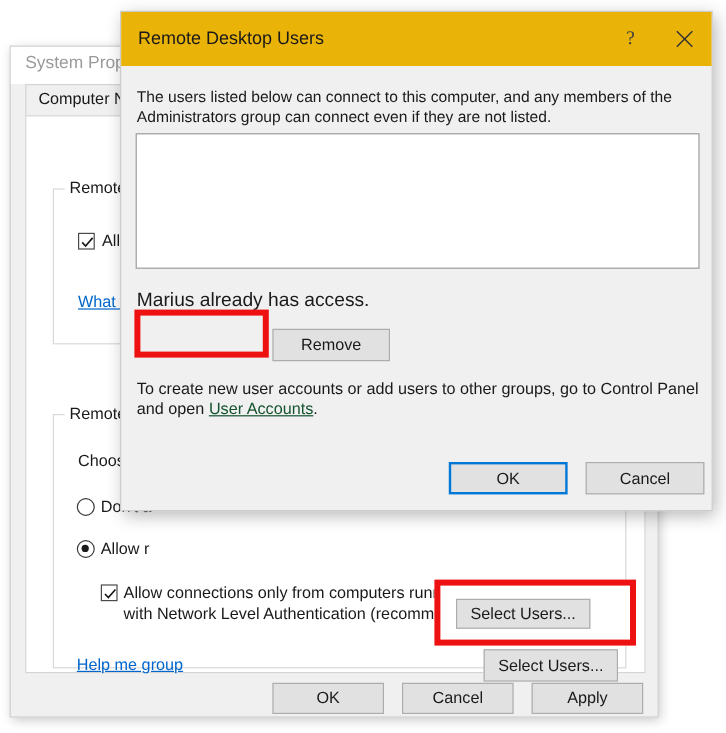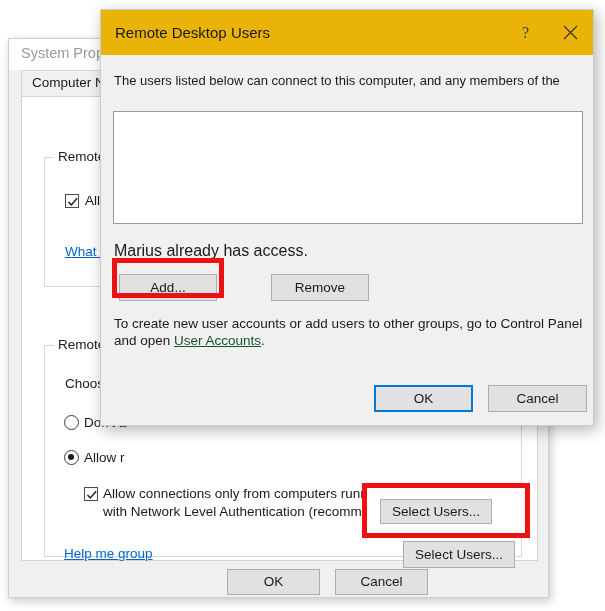--- a/index.html
+++ b/index.html
@@ -317,46 +317,47 @@
         <span class="field-text" style="left:58px; top:158px;">with Network Level Authentication (recommended)</span>
 
         <span class="link" style="left:19px; top:200px;">Help me group</span>
 
         <span class="btn" style="left:358px; top:195px; width:112px; height:27px;">Select Users...</span>
       </div>
     </div>
 
     <span class="btn sysprops-footer-btn" style="left:218px; top:530px;">OK</span>
     <span class="btn sysprops-footer-btn" style="left:326px; top:530px;">Cancel</span>
+    <span class="btn sysprops-footer-btn" style="left:434px; top:530px;">Apply</span>
   </div>
 
   <div class="rdu">
 
     <div class="rdu-titlebar">
       <div class="rdu-title">Remote Desktop Users</div>
       <div class="titlebtn" style="right:45px;">
         <span class="help-glyph">?</span>
       </div>
       <div class="titlebtn" style="right:0;">
         <svg width="15" height="15" viewBox="0 0 15 15">
           <path d="M1 1 L14 14 M14 1 L1 14" stroke="#333333" stroke-width="1.2" fill="none"></path>
         </svg>
       </div>
     </div>
 
     <div class="rdu-body-text">
       <div>The users listed below can connect to this computer, and any members of the</div>
+      <div>Administrators group can connect even if they are not listed.</div>
     </div>
 
     <div class="listbox"></div>
 
     <div class="rdu-access-text">Marius already has access.</div>
 
-    <span class="btn" style="left:18px; top:264px; width:98px; height:27px;">Add...</span>
-    <span class="btn" style="left:126px; top:264px; width:98px; height:27px;margin-left:44px;">Remove</span>
+    <span class="btn" style="left:126px; top:264px; width:98px; height:27px;">Remove</span>
 
     <div class="rdu-hint">
       <span>To create new user accounts or add users to other groups, go to Control Panel and open </span><span class="link-inline">User Accounts</span><span>.</span>
     </div>
 
     <span class="btn default-focus" style="left:273px; top:375px; width:99px; height:27px;">OK</span>
     <span class="btn" style="left:387px; top:375px; width:99px; height:27px;">Cancel</span>
   </div>
 
   <div class="redbox" style="left:112px; top:258px; width:112px; height:40px;"></div>

